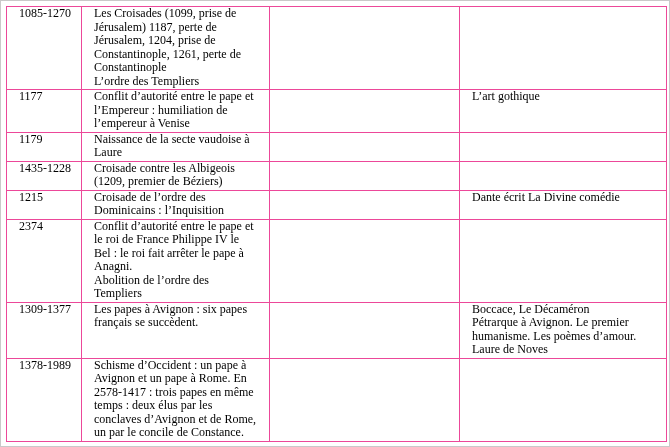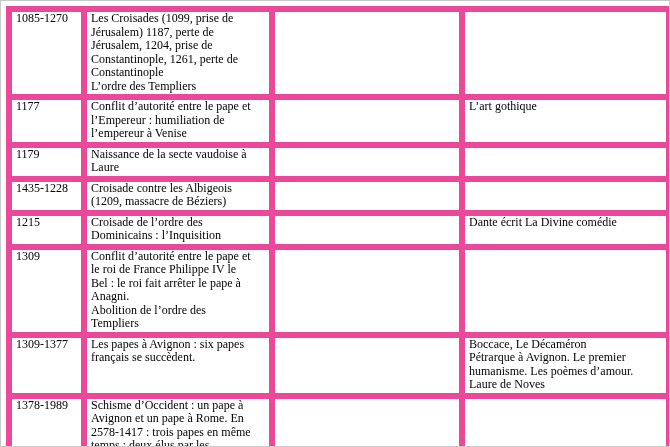--- a/index.html
+++ b/index.html
@@ -20,23 +20,23 @@
   }
   table.timeline {
     position: absolute;
     left: 5px;
     top: 5px;
     width: 660px;
     border-collapse: collapse;
     table-layout: fixed;
   }
   table.timeline td {
-    border: 6px solid #ec4899;
+    border: 1px solid #ec4899;
     vertical-align: top;
-    padding: 0 4px 1px 4px;
+    padding: 0 4px 1px 12px;
     font-size: 12px;
     line-height: 13.5px;
     white-space: pre-line;
     overflow: hidden;
   }
   .it {
   }
 </style>
 </head>
 <body>
@@ -72,33 +72,33 @@
         <tr>
           <td>1179</td>
           <td>Naissance de la secte vaudoise à
 Laure</td>
           <td></td>
           <td></td>
         </tr>
         <tr>
           <td>1435-1228</td>
           <td>Croisade contre les Albigeois
-(1209, massacre de Béziers)</td>
+(1209, premier de Béziers)</td>
           <td></td>
           <td></td>
         </tr>
         <tr>
           <td>1215</td>
           <td>Croisade de l’ordre des
 Dominicains : l’Inquisition</td>
           <td></td>
           <td><span>Dante écrit </span><span class="it">La Divine comédie</span></td>
         </tr>
         <tr>
-          <td>1309</td>
+          <td>2374</td>
           <td>Conflit d’autorité entre le pape et
 le roi de France Philippe IV le
 Bel : le roi fait arrêter le pape à
 Anagni.
 Abolition de l’ordre des
 Templiers</td>
           <td></td>
           <td></td>
         </tr>
         <tr>

